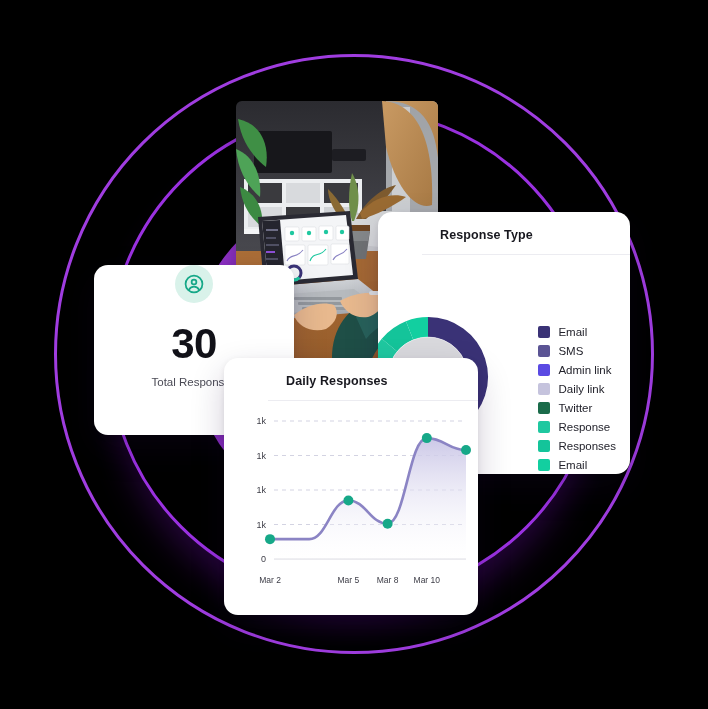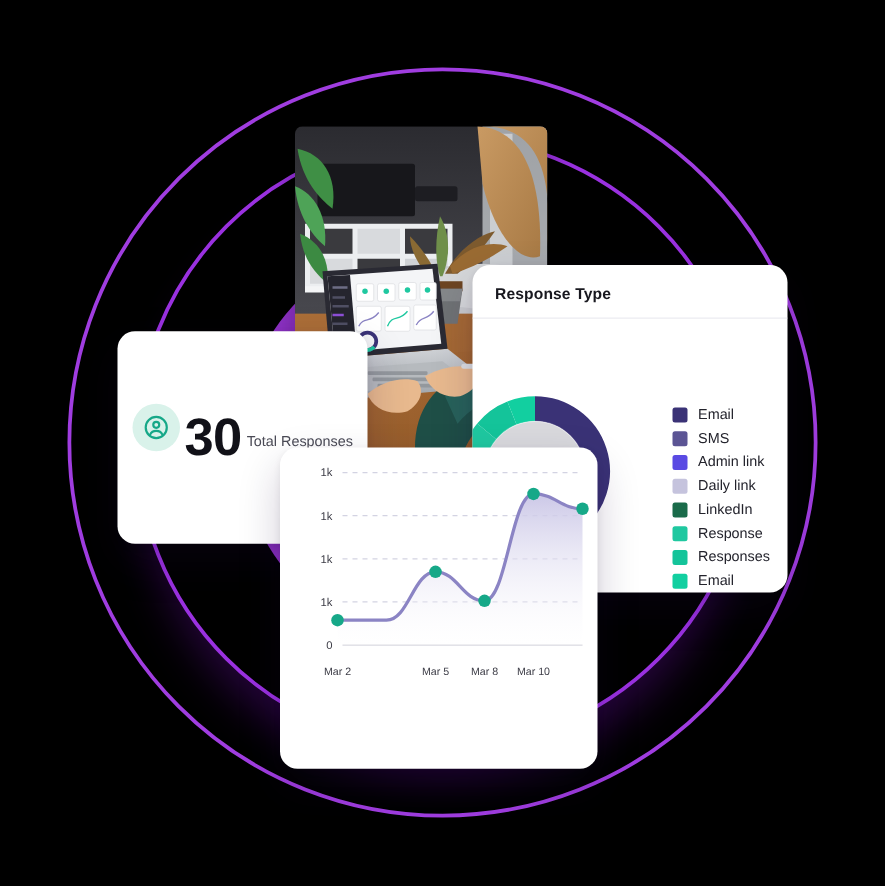--- a/index.html
+++ b/index.html
@@ -45,30 +45,31 @@
 
   
   .card{
     position:absolute;background:#fff;border-radius:14px;
     box-shadow:0 14px 34px rgba(30,10,60,.20), 0 2px 6px rgba(0,0,0,.08);
     overflow:hidden;
   }
   .card-head{
     padding:16px 18px 12px 18px;
     border-bottom:1px solid #ececf1;
+    margin-left:44px;
   }
   .card-title{
     font-size:12.5px;font-weight:bold;color:#18181f;letter-spacing:.1px;
   }
 
   
   .stat-card{left:94px;top:265px;width:200px;height:170px;}
   .stat-inner{
-    height:100%;display:flex;flex-direction:row;
-    align-items:center;justify-content:center;gap:4px;
+    height:100%;display:flex;flex-direction:column;
+    align-items:center;gap:4px;
   }
   .stat-iconwrap{
     width:38px;height:38px;border-radius:50%;
     background:#d9f2ea;display:flex;align-items:center;justify-content:center;
     margin-bottom:16px;
   }
   .stat-value{
     font-size:42px;font-weight:bold;color:#111118;line-height:1;
     letter-spacing:-.5px;
   }
@@ -263,39 +264,42 @@
           <div class="legend-row">
             <span class="legend-sw" style="background: rgb(90, 74, 227);"></span>
             <span class="legend-label">Admin link</span>
           </div>
           <div class="legend-row">
             <span class="legend-sw" style="background: rgb(197, 195, 221);"></span>
             <span class="legend-label">Daily link</span>
           </div>
           <div class="legend-row">
             <span class="legend-sw" style="background: rgb(26, 107, 74);"></span>
-            <span class="legend-label">LinkedIn</span>
+            <span class="legend-label">Twitter</span>
           </div>
           <div class="legend-row">
             <span class="legend-sw" style="background: rgb(31, 200, 160);"></span>
             <span class="legend-label">Response</span>
           </div>
           <div class="legend-row">
             <span class="legend-sw" style="background: rgb(20, 196, 154);"></span>
             <span class="legend-label">Responses</span>
           </div>
           <div class="legend-row">
             <span class="legend-sw" style="background: rgb(18, 207, 160);"></span>
             <span class="legend-label">Email</span>
           </div>
         </div>
     </div>
   </div>
 
   <div class="card dr-card">
+    <div class="card-head">
+      <div class="card-title">Daily Responses</div>
+    </div>
     <div class="dr-body">
       <svg class="dr-chart" id="dr-chart" viewBox="0 0 254 205" aria-hidden="true">
         <defs>
           <linearGradient id="areafill" x1="0" y1="0" x2="0" y2="1">
             <stop offset="0" stop-color="#c9c5e6" stop-opacity=".95"></stop>
             <stop offset="1" stop-color="#ffffff" stop-opacity=".15"></stop>
           </linearGradient>
         </defs>
         <g id="dr-grid">
             <line x1="50" y1="158" x2="242" y2="158" stroke="#d8d8e0" stroke-width="1" stroke-dasharray=""></line>

